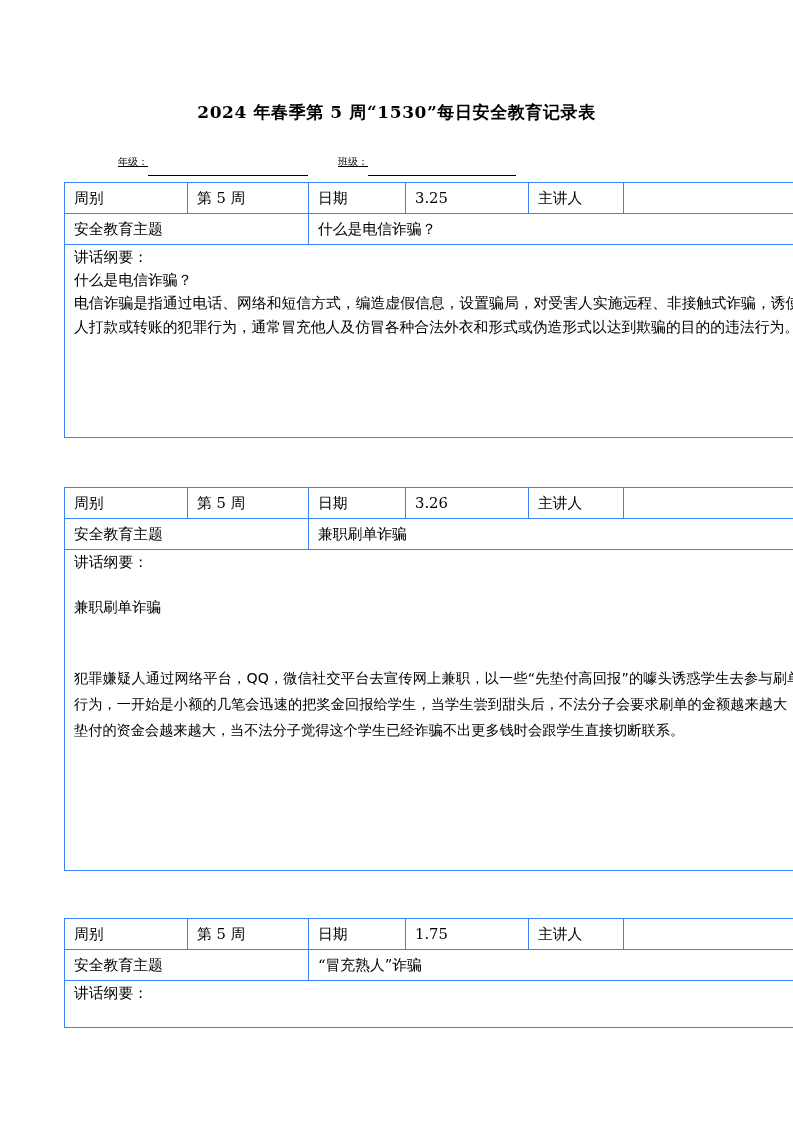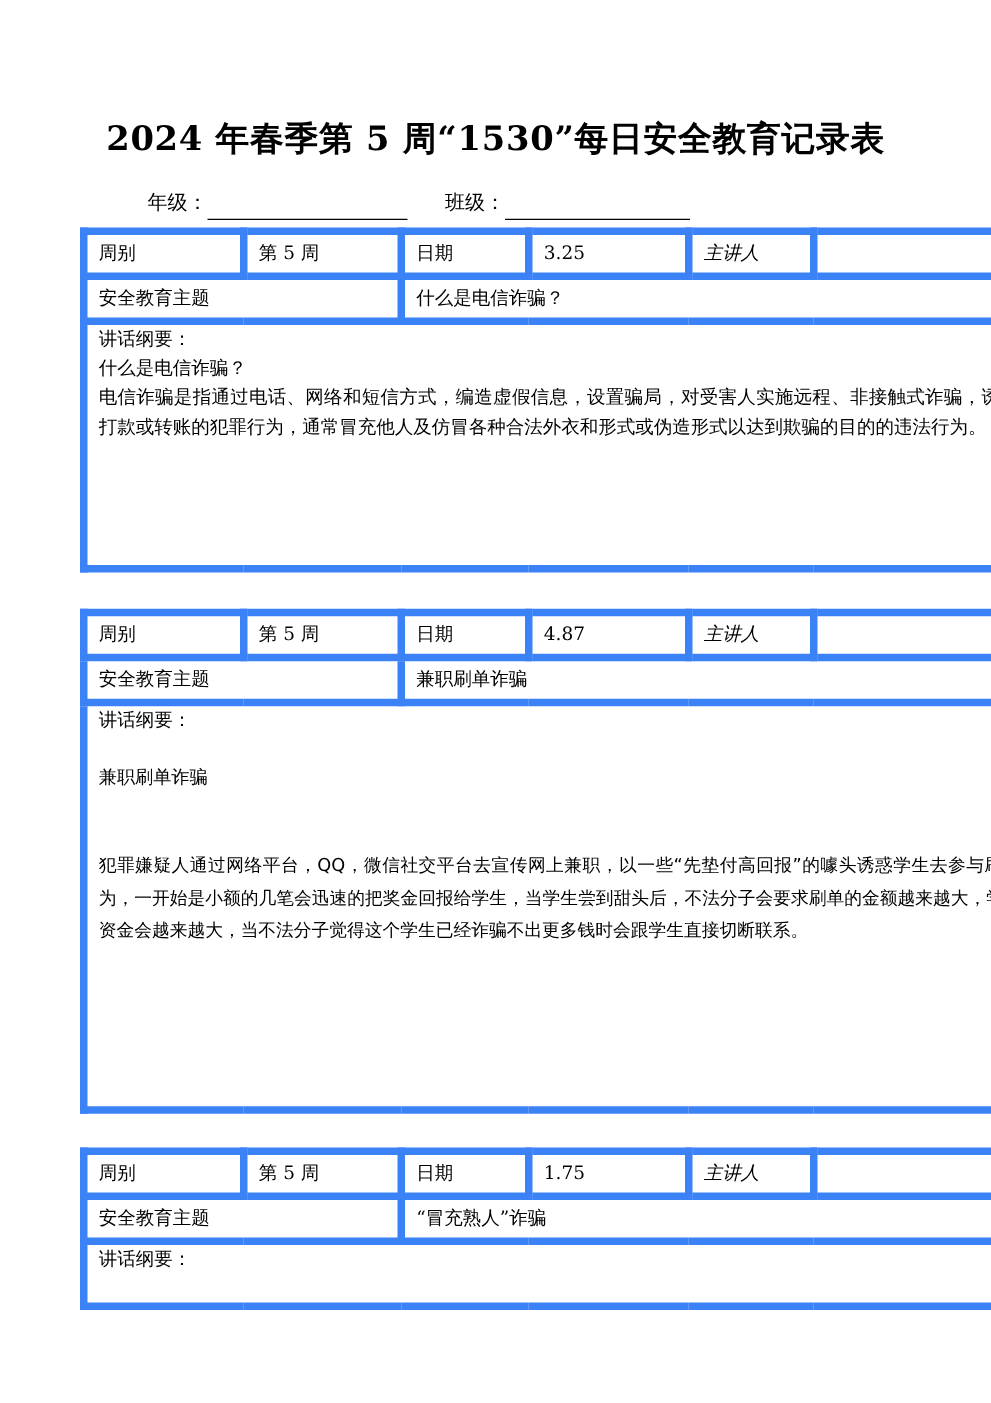--- a/index.html
+++ b/index.html
@@ -28,83 +28,84 @@
 
   
   .doc-title {
     position: absolute;
     left: 64px;
     top: 99px;
     width: 665px;
     text-align: center;
     font-family: "DejaVu Serif", "Liberation Serif", serif;
     font-weight: bold;
-    font-size: 27px;
+    font-size: 17px;
     letter-spacing: 0.6px;
     line-height: 26px;
     white-space: nowrap;
   }
 
   
   .idline {
     position: absolute;
     left: 118px;
     top: 148px;
     width: 600px;
     height: 28px;
     font-size: 15.5px;
     line-height: 26px;
     display: flex;
     align-items: flex-end;
   }
   .idline .lbl {
     font-family: "DejaVu Serif", "Liberation Serif", serif;
-    font-size: 16px;
+    font-size: 10px;
     white-space: nowrap;
     padding-bottom: 1px;
+    text-decoration: underline;
   }
   .idline .blank {
     display: inline-block;
     border-bottom: 1.4px solid #000;
     height: 19px;
   }
   .blank-grade { width: 160px; margin-right: 30px; }
   .blank-class { width: 148px; }
 
   
   .rec-table {
     position: absolute;
     left: 64px;
     width: 661px;
     border-collapse: collapse;
     table-layout: fixed;
     font-size: 14.8px;
   }
   .rec-table td {
-    border: 6px solid #3b82f6;
+    border: 1px solid #3b82f6;
     padding: 0 9px;
     vertical-align: top;
     font-family: "DejaVu Serif", "Liberation Serif", serif;
     font-size: 14.8px;
     line-height: 22px;
   }
   .rec-table td.mid {
     vertical-align: middle;
     height: 30px;
     line-height: 28px;
     padding-top: 0;
     padding-bottom: 0;
     white-space: nowrap;
   }
   
   .c-weeklabel { width: 104px; }
   .c-weekval   { width: 102px; }
   .c-datelabel { width: 78px; margin-left: 40px;  }
   .c-dateval   { width: 104px; }
-  .c-speaker   { width: 76px; font-style: italic;  }
+  .c-speaker   { width: 76px;  }
   .c-speakerval{ width: 197px; }
 
   .c-topiclabel { width: 206px; margin-top: 38px; }
 
   .body-cell {
     padding-top: 5px;
     padding-bottom: 6px;
   }
   .outline-label {
     font-size: 14.8px;
@@ -184,21 +185,21 @@
     </tr>
   </tbody>
     </table>
 
   <table class="rec-table" id="table-2">
     <tbody>
         <tr>
       <td class="mid c-weeklabel">周别</td>
       <td class="mid c-weekval">第 5 周</td>
       <td class="mid c-datelabel">日期</td>
-      <td class="mid c-dateval">4.87</td>
+      <td class="mid c-dateval">3.26</td>
       <td class="mid c-speaker">主讲人</td>
       <td class="mid c-speakerval"></td>
     </tr>
     <tr>
       <td class="mid c-topiclabel" colspan="2">安全教育主题</td>
       <td class="mid" colspan="4">兼职刷单诈骗</td>
     </tr>
     <tr>
       <td class="body-cell tall-2" colspan="6">
         <p class="outline-label">讲话纲要：</p>

